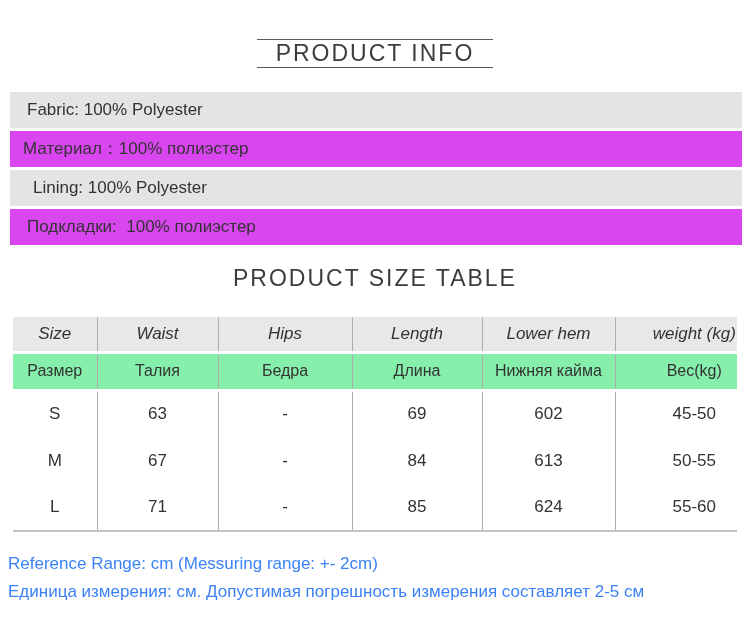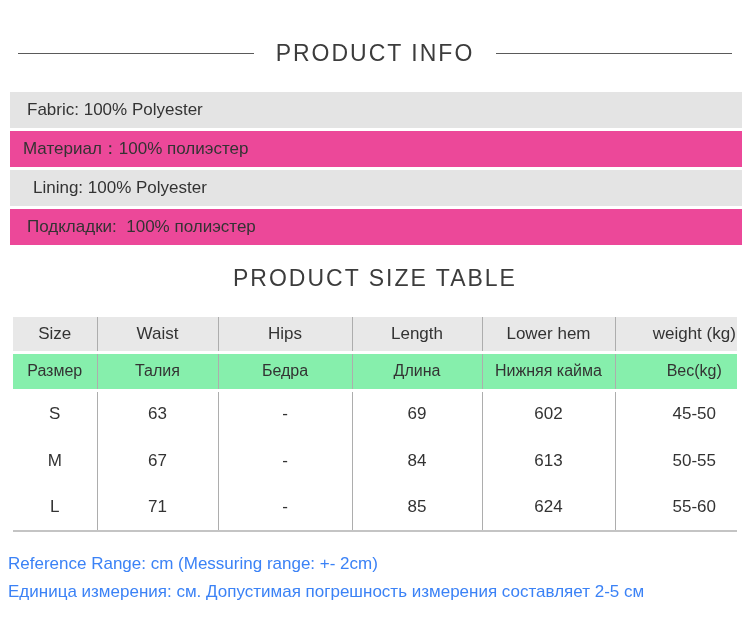--- a/index.html
+++ b/index.html
@@ -1,15 +1,15 @@
 <!DOCTYPE html>
 <html><head>
 <meta charset="utf-8">
 <style>
-  * { margin: 0; padding: 0; box-sizing: border-box; }
+  * { margin: 0; padding: 0; box-sizing: border-box; flex-direction: column; }
   html, body { width: 750px; background: #ffffff; }
   body {
     font-family: "Liberation Sans", "DejaVu Sans", sans-serif;
     color: #333333;
     width: 750px;
     height: 630px;
     overflow: hidden;
   }
 
   
@@ -41,21 +41,21 @@
   .info-row {
     height: 36px;
     line-height: 36px;
     padding-left: 13px;
     margin-bottom: 3px;
     font-size: 17px;
     color: #333333;
     white-space: pre-wrap;
   }
   .info-row.gray  { background: #e4e4e4; padding-left: 23px; }
-  .info-row.light { background: #ec4899; }
+  .info-row.light { background: #d946ef; }
   .info-row.indent { padding-left: 17px; }
 
   
   .size-table {
     margin: 24px 13px 0 13px;
     width: 724px;
     border-collapse: collapse;
     table-layout: fixed;
     text-align: center;
   }
@@ -63,20 +63,21 @@
     border-right: 1px solid #adadad;
     font-size: 17px;
     color: #333333;
     vertical-align: middle;
   }
   .size-table td:last-child { border-right: none; padding-left: 36px; }
   .size-table tr.h1 td {
     background: #e8e8e8;
     height: 35px;
     border-bottom: 3px solid #ffffff;
+    font-style: italic;
   }
   .size-table tr.h2 td {
     background: #86efac;
     height: 38px;
     font-size: 16px;
     border-bottom: 3px solid #ffffff;
   }
   .size-table tr.body td { height: 47px; background: #ffffff; }
   .size-table tr.body:last-child td { border-bottom: 2px solid #c4c4c4; }
 

